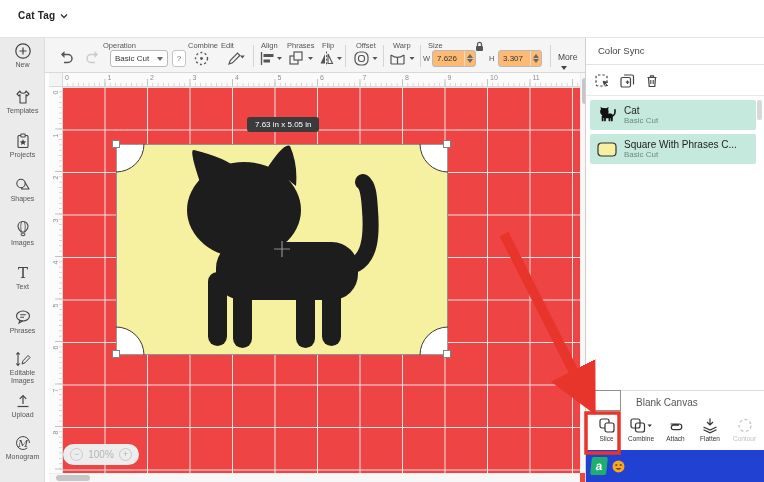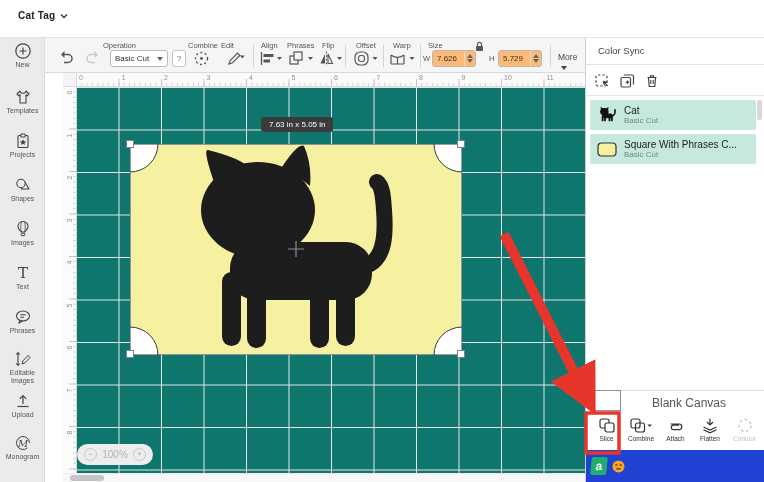--- a/index.html
+++ b/index.html
@@ -27,21 +27,21 @@
   .num-field .val { flex:1; font-size:8px; color:#333; padding-left:4px; }
   .num-field .stp { width:11px; height:100%; border-left:1px solid #ddd; display:flex; flex-direction:column; align-items:center; justify-content:center; gap:1px; cursor:pointer; }
   .caret { display:inline-block; width:0; height:0; border-left:3px solid transparent; border-right:3px solid transparent; border-top:4px solid #666; margin-left:3px; }
 
   
   #rail { position:absolute; left:0; top:38px; width:45px; height:444px; background:#ebebeb; border-right:1px solid #dcdcdc; z-index:25; }
   .rail-item { position:absolute; left:0; width:45px; text-align:center; cursor:pointer; color:#444; }
   .rail-item .lbl { display:block; font-size:7px; color:#555; margin-top:1px; line-height:8px; }
 
   
-  #canvas { position:absolute; left:63px; top:73px; width:540px; height:409px; background:#0f766e; overflow:hidden; }
+  #canvas { position:absolute; left:49px; top:73px; width:540px; height:409px; background:#ef4444; overflow:hidden; }
   #grid { position:absolute; left:13px; top:14px; right:9px; bottom:9px;
     background-image:linear-gradient(to right,#e6e6e6 1px,transparent 1px),linear-gradient(to bottom,#e6e6e6 1px,transparent 1px);
     background-size:42.5px 42.5px; }
   #ruler-top { position:absolute; left:14px; top:0; right:9px; height:14px; background:#fbfbfb; border-bottom:1px solid #d8d8d8;
     background-image:linear-gradient(to right,#c3c3c3 1px,transparent 1px),linear-gradient(to right,#d2d2d2 1px,transparent 1px);
     background-size:42.5px 7px,5.3125px 3px; background-position:-1px bottom,-1px bottom; background-repeat:repeat-x; }
   .rt-num { position:absolute; top:1px; font-size:7px; color:#8f8f8f; }
   #ruler-left { position:absolute; left:0; top:14px; width:14px; bottom:9px; background:#fbfbfb; border-right:1px solid #d8d8d8;
     background-image:linear-gradient(to bottom,#c3c3c3 1px,transparent 1px),linear-gradient(to bottom,#d2d2d2 1px,transparent 1px);
     background-size:7px 42.5px,3px 5.3125px; background-position:right -1px,right -1px; background-repeat:repeat-y; }
@@ -64,21 +64,21 @@
   .tab.active { font-weight:700; color:#222; border-bottom:2px solid #0f6b57; }
   .lyr-tools { position:absolute; left:0; top:28px; width:100%; height:30px; border-bottom:1px solid #e8e8e8; display:flex; align-items:center; gap:9px; padding-left:8px; }
   .lyr-tools span { cursor:pointer; }
   .layer-item { position:absolute; left:4px; width:166px; height:30px; background:#c5e9dc; border-radius:2px; display:flex; align-items:center; cursor:pointer; }
   .layer-thumb { width:34px; display:flex; justify-content:center; }
   .layer-name { font-size:10px; color:#222; line-height:11px; white-space:nowrap; }
   .layer-type { font-size:8px; color:#6e8a80; line-height:9px; }
   .pnl-scroll { position:absolute; right:2px; top:62px; width:5px; height:20px; background:#d8d8d8; border-radius:2px; }
   .blank-row { position:absolute; left:0; top:352px; width:100%; height:24px; border-top:1px solid #dedede; display:flex; align-items:center; }
   .blank-thumb { width:27px; height:21px; background:#fff; border:1px solid #8f8f8f; margin-left:8px; margin-top:-5px; }
-  .blank-lbl { font-size:12px; color:#555; margin-left:24px;padding-left:7px; }
+  .blank-lbl { font-size:10px; color:#555; margin-left:8px;padding-left:7px; }
   .action-bar { position:absolute; left:2px; top:376px; width:175px; height:36px; display:flex; justify-content:space-between; padding:0 2px; }
   .act { width:33px; text-align:center; cursor:pointer; padding-top:3px; }
   .act .lbl { display:block; font-size:6.5px; color:#333; margin-top:1px; }
   .act.disabled .lbl { color:#c0c0c0; }
   #banner { position:absolute; left:0; top:412px; width:100%; height:32px; background:#2141d3; display:flex; align-items:center; padding:0 5px; gap:5px; cursor:pointer; }
   .banner-logo { width:16px; height:18px; background:#1fae70; border-radius:2px; transform:skewX(-6deg); color:#fff; font-weight:700; font-size:12px; display:flex; align-items:center; justify-content:center; flex:none; }
   .banner-text { font-size:8.5px; line-height:11px; }
   .banner-l1 { color:#ffd966; font-weight:700; }
   .banner-l2 { color:#ffffff; }
 
@@ -206,21 +206,21 @@
             <path d="M0 4 L3 0 L6 4 Z" fill="#666"></path>
           </svg>
         <svg width="6" height="4" viewBox="0 0 6 4">
             <path d="M0 0 L3 4 L6 0 Z" fill="#666"></path>
           </svg>
       </span>
     </div>
 
     <span class="tb-label" style="left:444px;top:16px">H</span>
     <div class="num-field" style="left:453px">
-      <span class="val">5.729</span>
+      <span class="val">3.307</span>
       <span class="stp">
         <svg width="6" height="4" viewBox="0 0 6 4">
             <path d="M0 4 L3 0 L6 4 Z" fill="#666"></path>
           </svg>
         <svg width="6" height="4" viewBox="0 0 6 4">
             <path d="M0 0 L3 4 L6 0 Z" fill="#666"></path>
           </svg>
       </span>
     </div>
 

